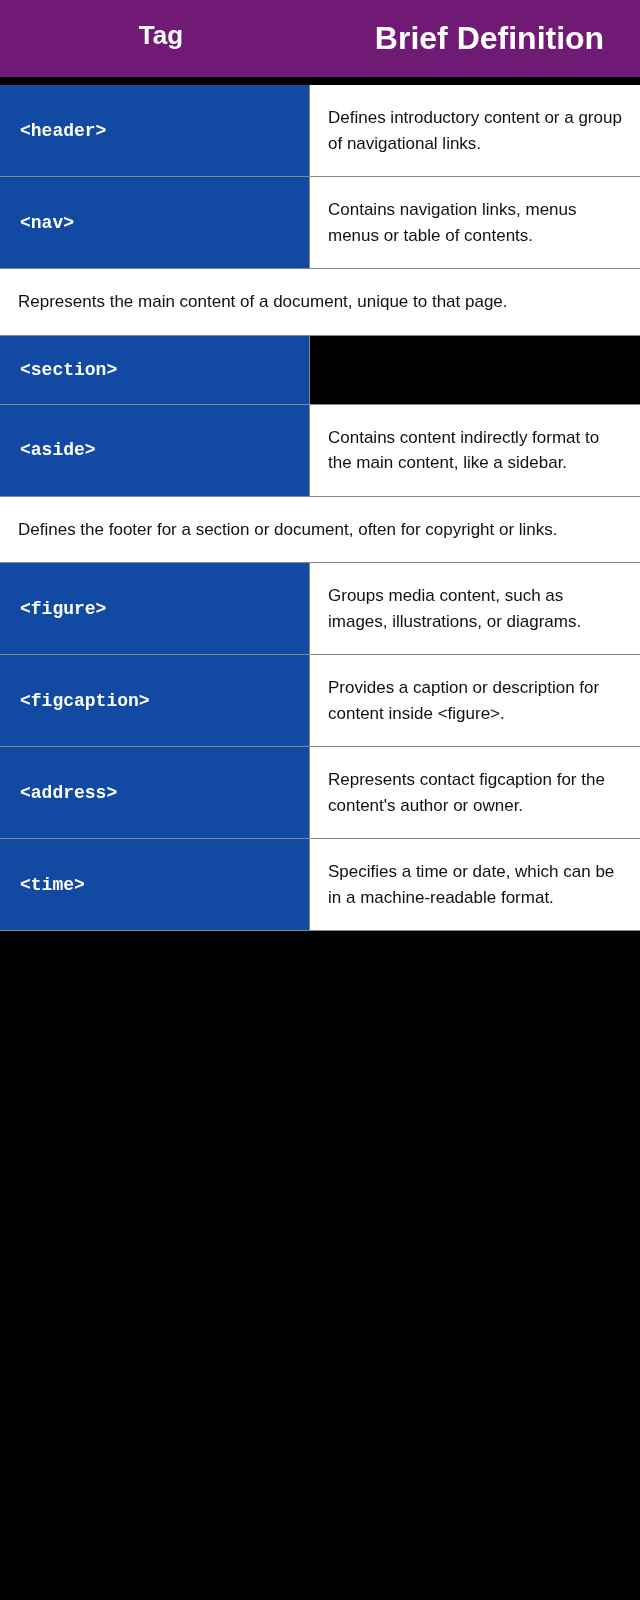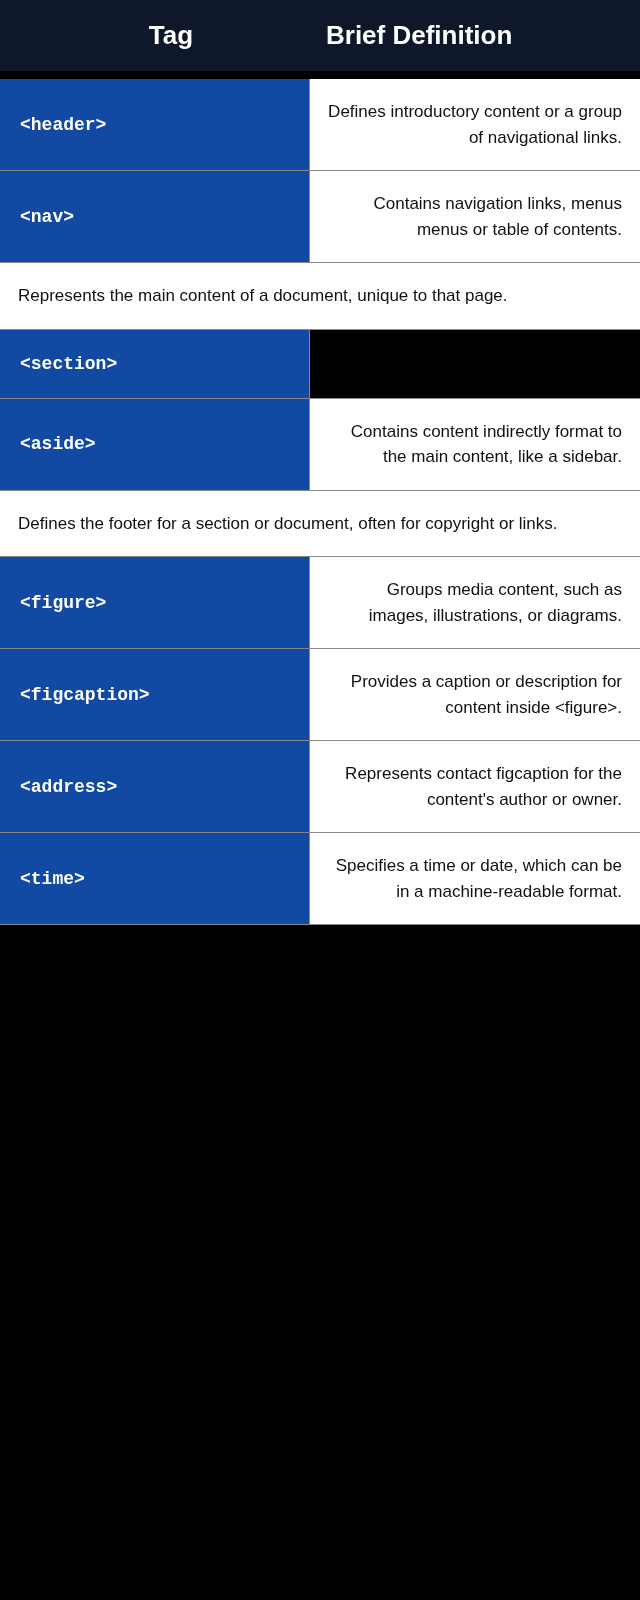--- a/index.html
+++ b/index.html
@@ -13,37 +13,38 @@
       background: #000;
       font-family: 'Arial', sans-serif;
     }
 
     .table-container {
       width: 640px;
     }
 
     .table-header {
       display: flex;
-      background: #0f172a;
-      padding: 20px 16px;
+      background: #701a75;
+      padding: 20px 6px;
+      gap: 29px;
     }
 
     .header-tag {
       width: 310px;
       text-align: center;
       color: #fff;
       font-size: 26px;
       font-weight: bold;
     }
 
     .header-def {
       flex: 1;
-      text-align: left;
+      text-align: center;
       color: #fff;
-      font-size: 26px;
+      font-size: 32px;
       font-weight: bold;
     }
 
     .divider-row {
       height: 8px;
       background: #000;
       width: 100%;
     }
 
     .table-row {
@@ -66,21 +67,20 @@
 
     .cell-def {
       flex: 1;
       background: #fff;
       color: #111;
       font-size: 17px;
       line-height: 1.5;
       padding: 20px 18px;
       display: flex;
       align-items: center;
-      text-align: right;
     }
   </style>
 </head>
 <body>
 
 <div class="table-container">
   <div class="table-header">
     <div class="header-tag">Tag</div>
     <div class="header-def">Brief Definition</div>
   </div>

